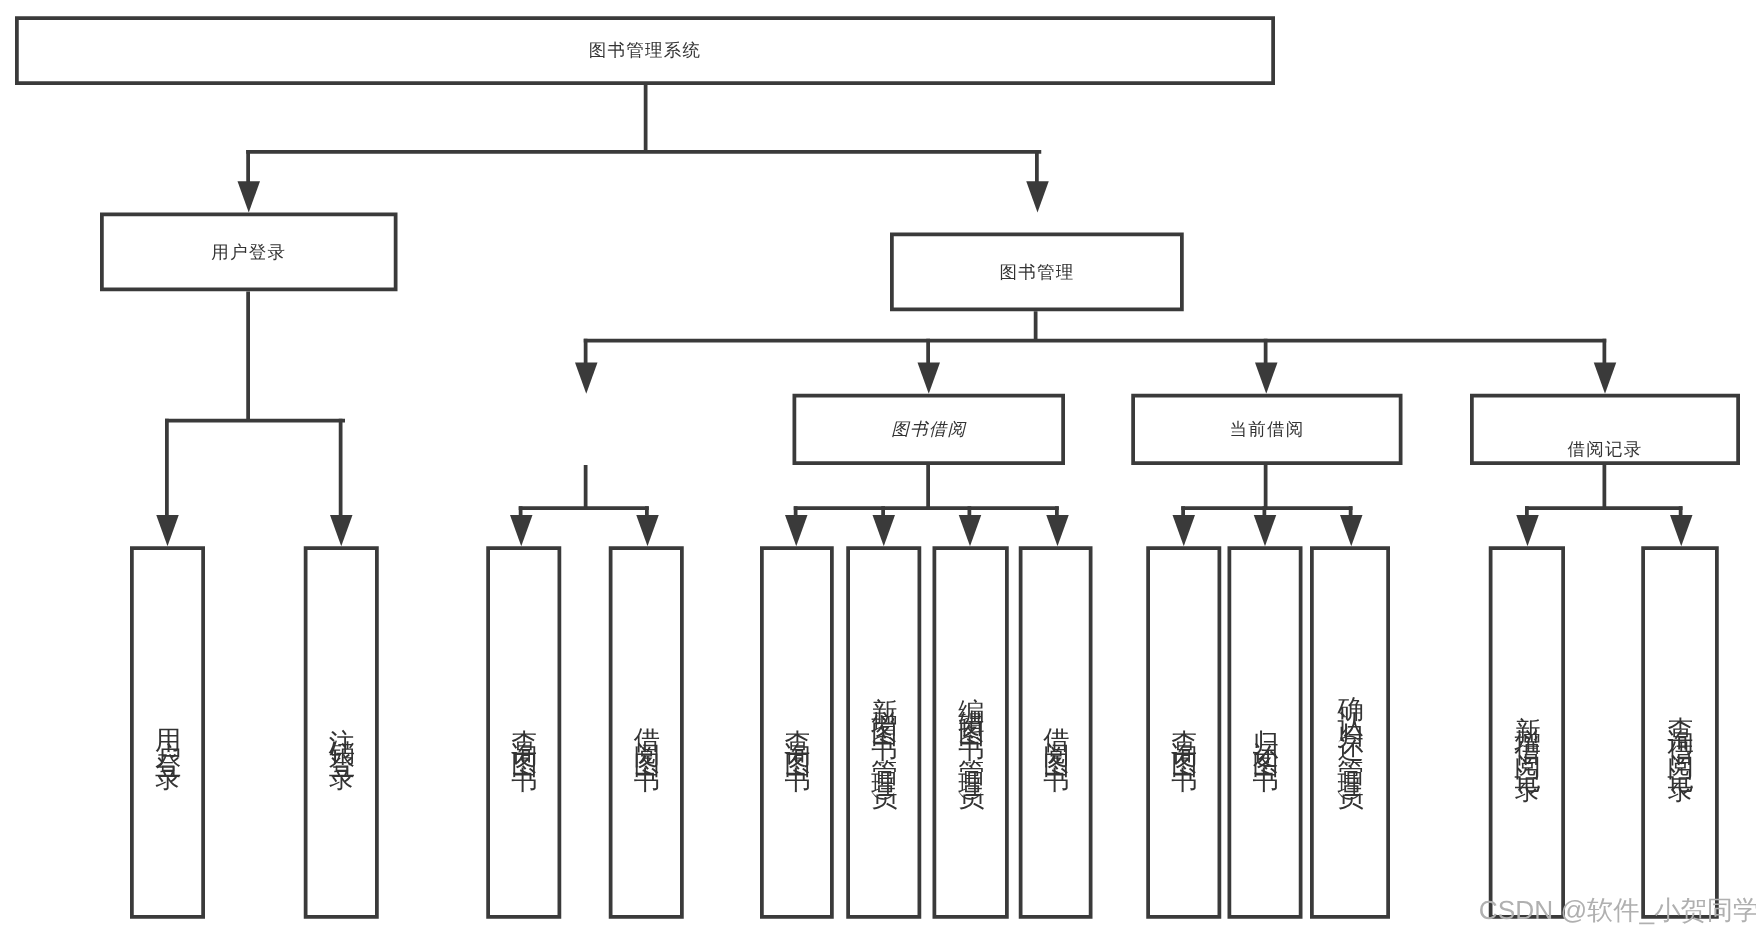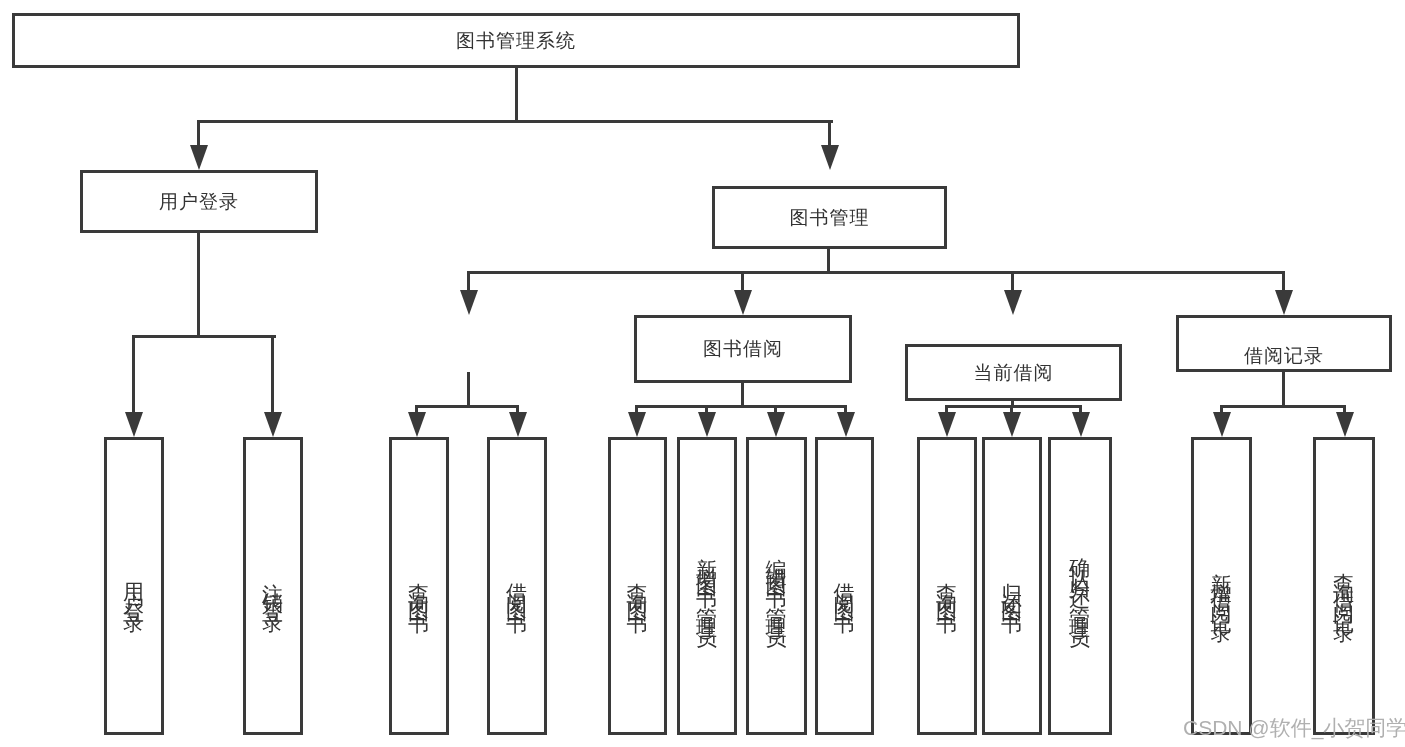--- a/index.html
+++ b/index.html
@@ -17,21 +17,21 @@
   }
   .box{
     position:absolute;
     background:#ffffff;
     border:3px solid var(--line);
     box-sizing:border-box;
     display:flex;align-items:center;justify-content:center;
     z-index:2;
   }
   .hlabel{
-    font-size:19px;color:var(--label);letter-spacing:1px;white-space:nowrap;
+    font-size:14px;color:var(--label);letter-spacing:1px;white-space:nowrap;
   }
   .leaf{border-width:3px;}
   .vtext{
     writing-mode:vertical-lr;
     text-orientation:upright;
     font-size:21px;color:var(--label);
     letter-spacing:10px;
     line-height:1;
     white-space:nowrap;
   }
@@ -90,24 +90,24 @@
   <div class="hline" style="left:467px;top:271px;width:818px;"></div>
   <div class="vline" style="left:467px;top:271px;height:22px;"></div>
   <div class="arrow" style="left:460px;top:290px;"></div>
   <div class="vline" style="left:741px;top:271px;height:22px;"></div>
   <div class="arrow" style="left:734px;top:290px;"></div>
   <div class="vline" style="left:1011px;top:271px;height:22px;"></div>
   <div class="arrow" style="left:1004px;top:290px;"></div>
   <div class="vline" style="left:1282px;top:271px;height:22px;"></div>
   <div class="arrow" style="left:1275px;top:290px;"></div>
 
-  <div class="box" style="left:634px;top:315px;width:218px;height:68px;">
+  <div class="box" style="left:634px;top:315px;width:218px;height:57px;font-style:italic;">
     <span class="hlabel">图书借阅</span>
   </div>
-  <div class="box" style="left:905px;top:315px;width:217px;height:57px;margin-top:29px;">
+  <div class="box" style="left:905px;top:315px;width:217px;height:57px;">
     <span class="hlabel">当前借阅</span>
   </div>
   <div class="box" style="left:1176px;top:315px;width:216px;height:57px;align-items:flex-end;">
     <span class="hlabel">借阅记录</span>
   </div>
 
   <div class="vline" style="left:467px;top:372px;height:36px;"></div>
   <div class="hline" style="left:415px;top:405px;width:104px;"></div>
   <div class="vline" style="left:415px;top:405px;height:12px;"></div>
   <div class="arrow" style="left:408px;top:412px;"></div>

